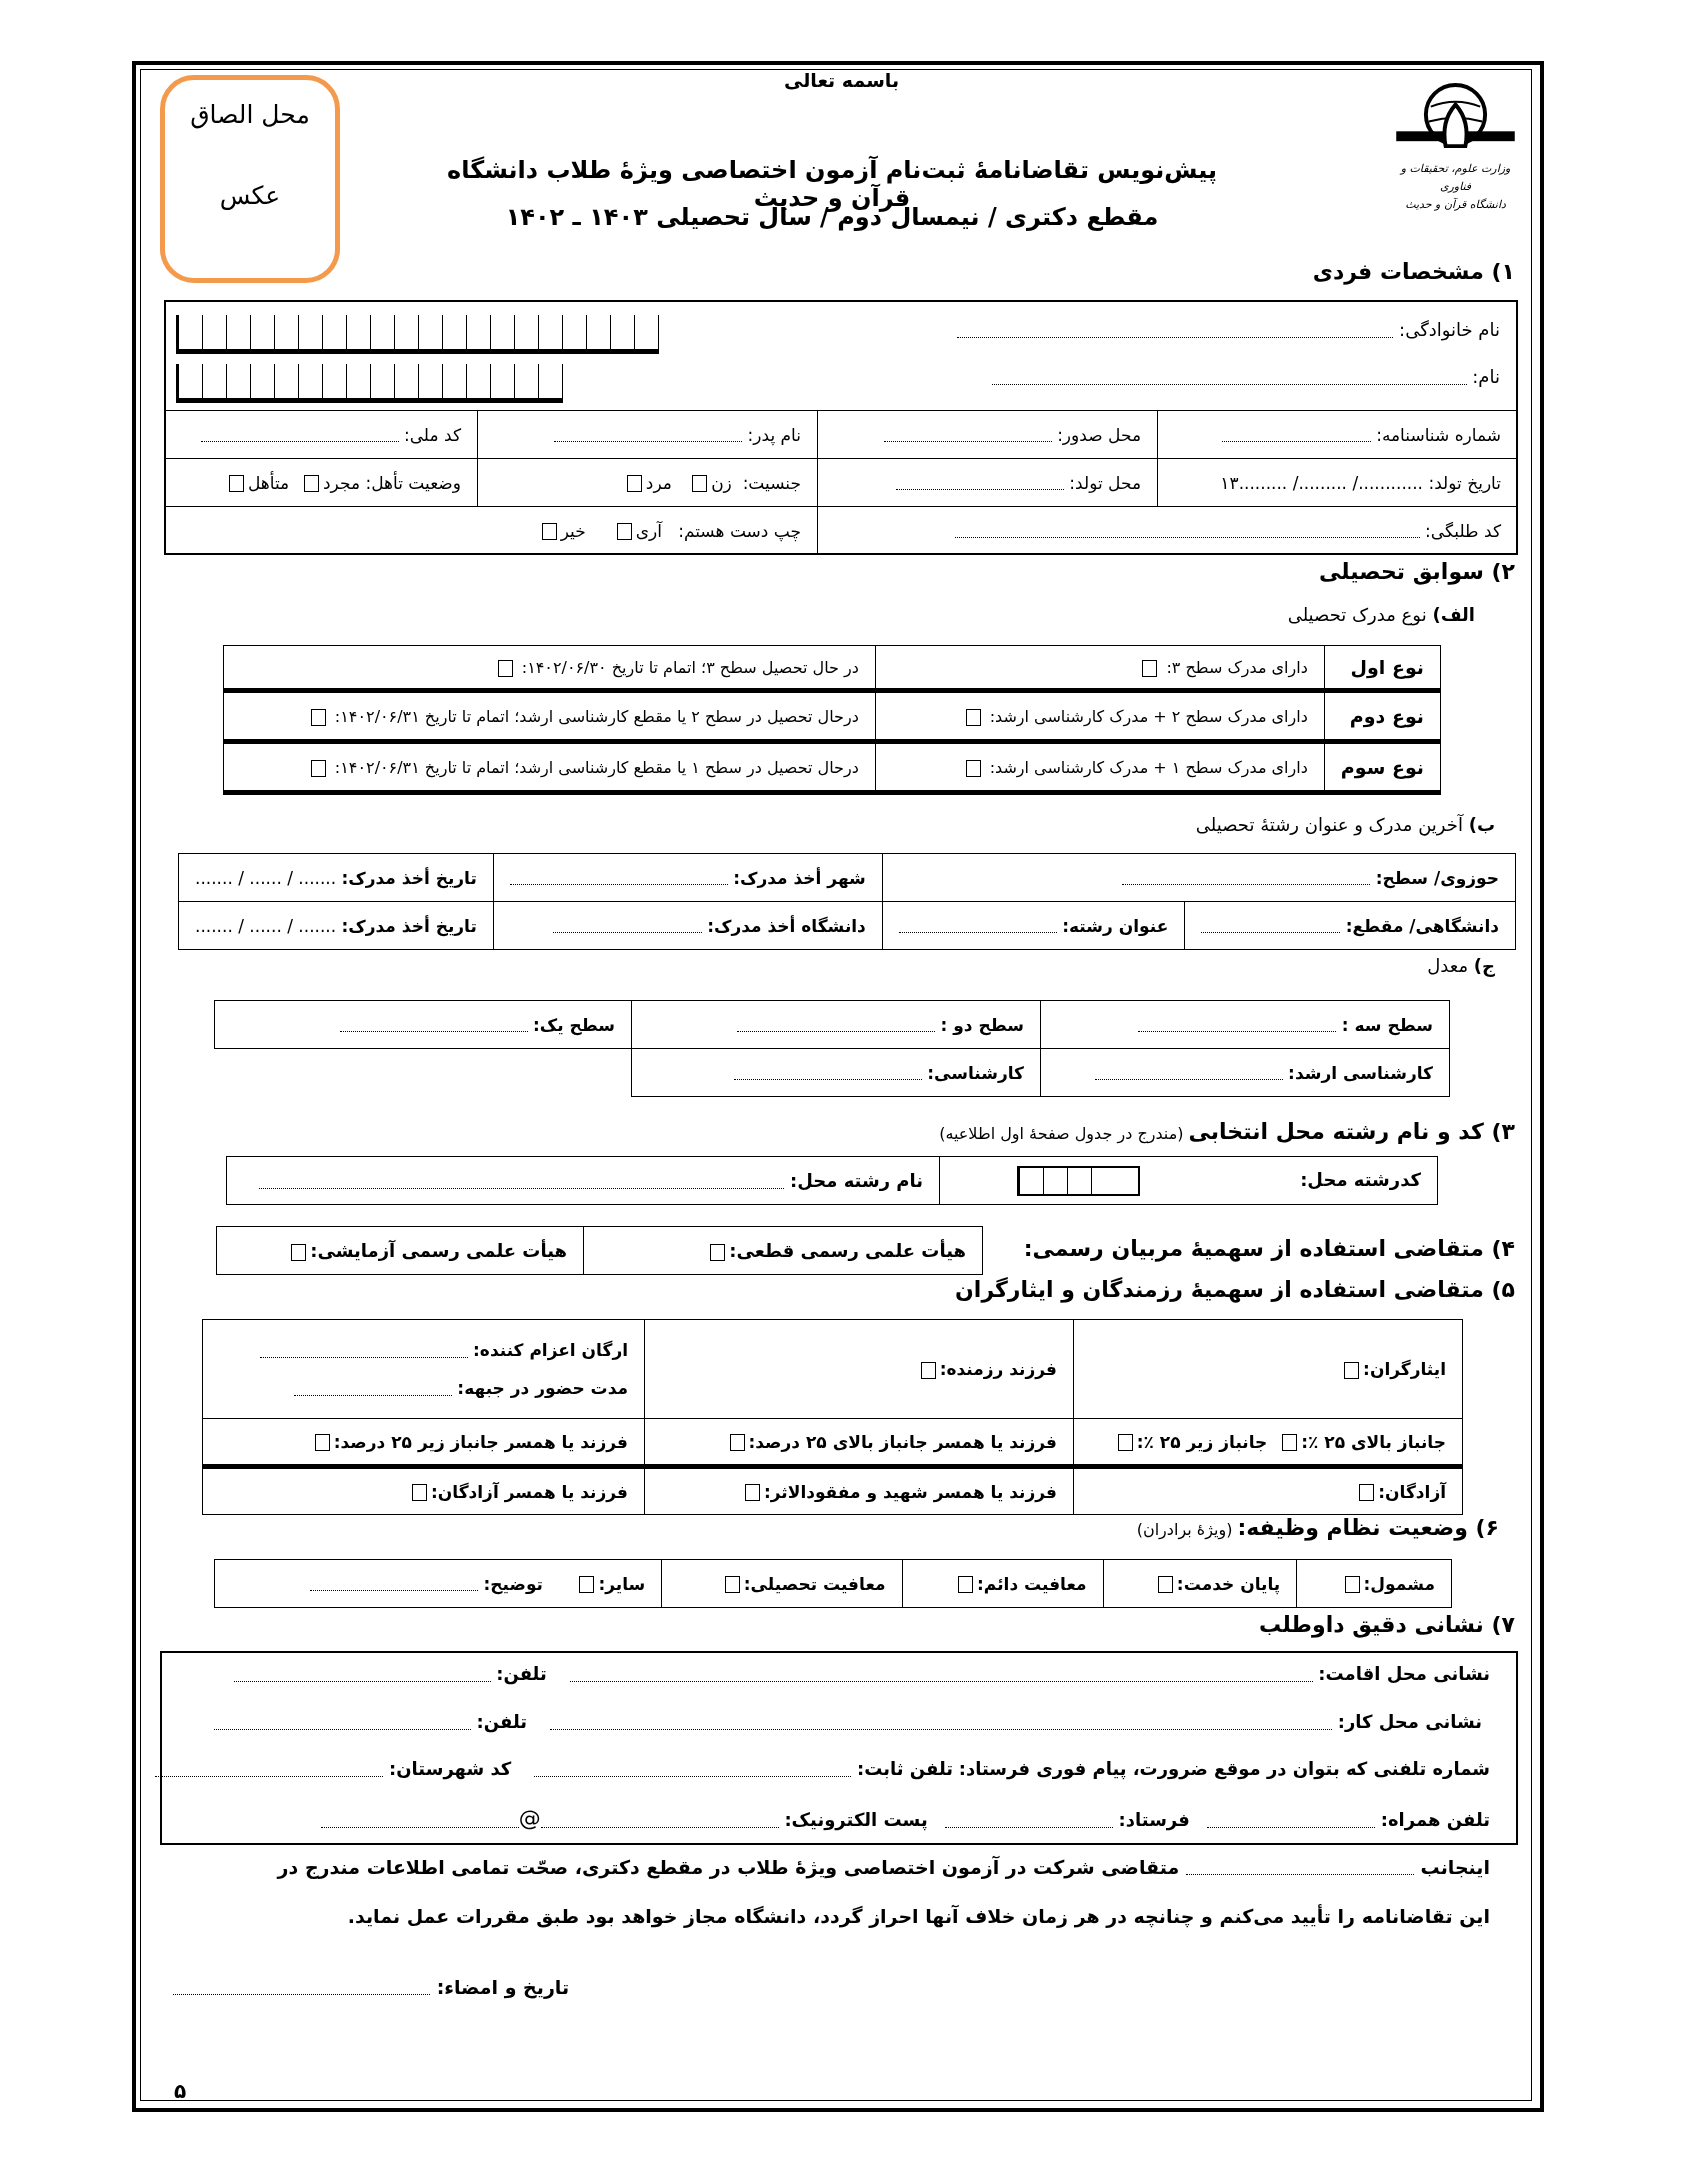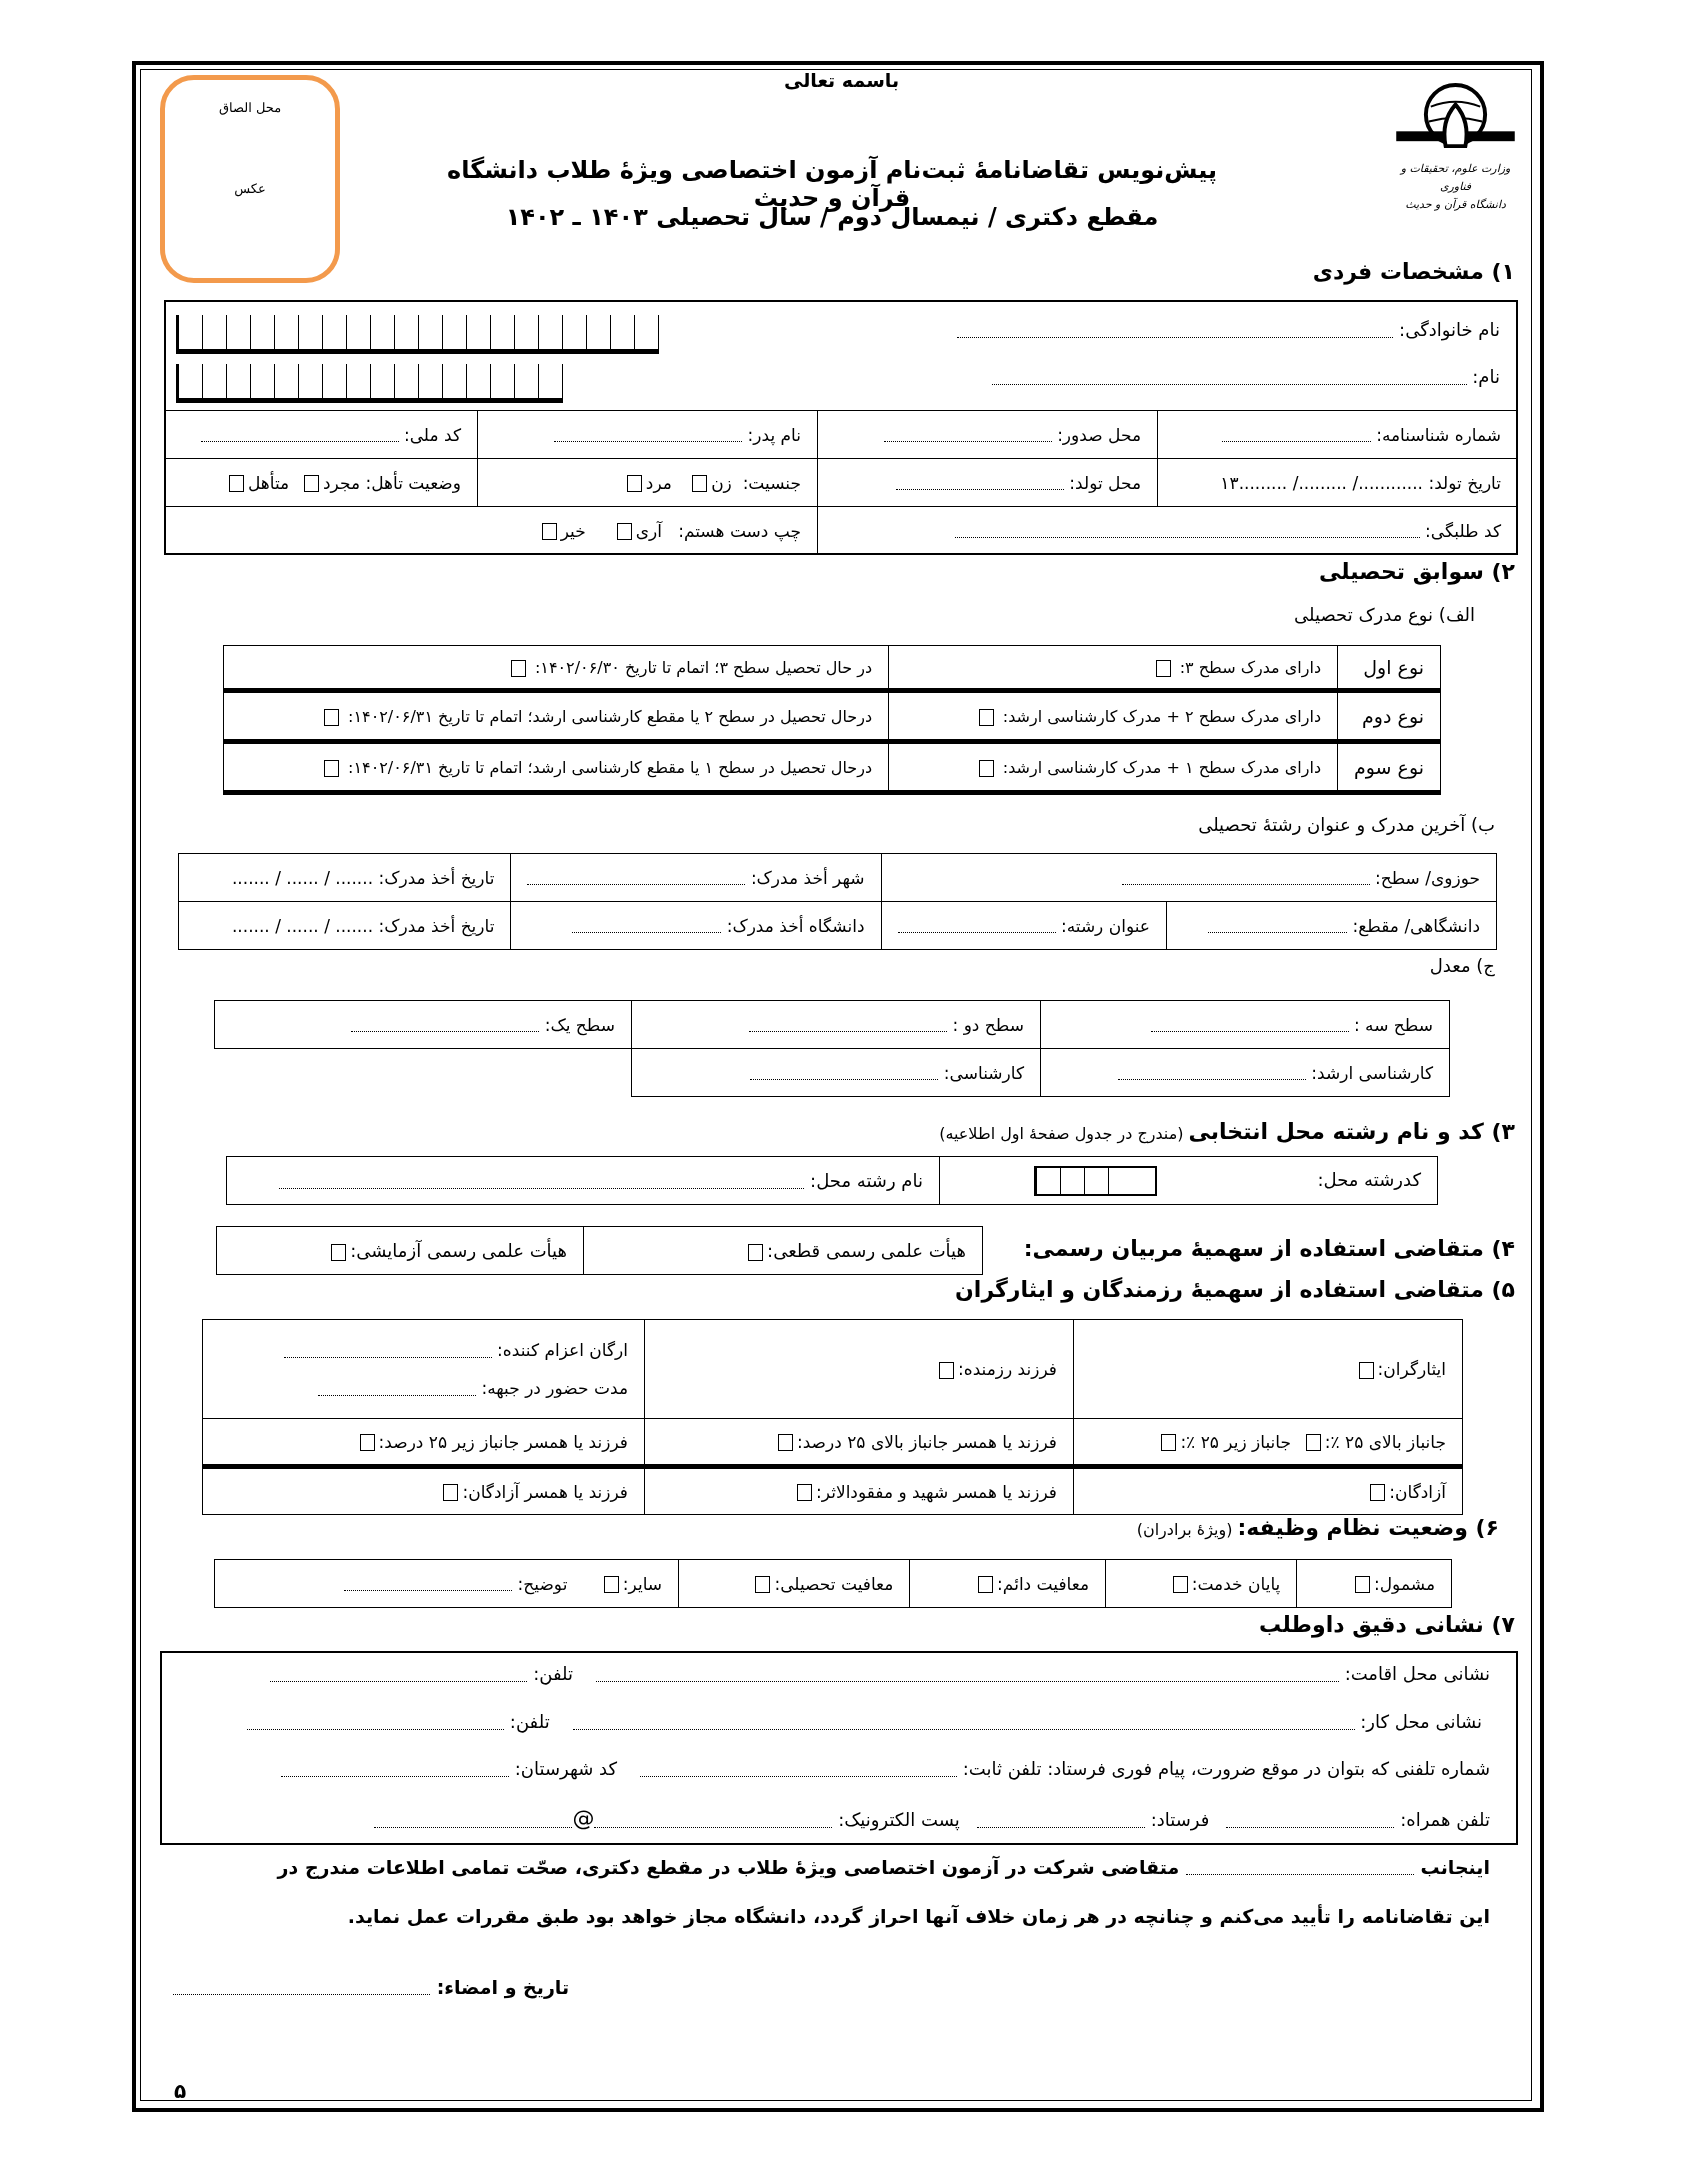--- a/index.html
+++ b/index.html
@@ -3,34 +3,34 @@
 <meta charset="utf-8">
 <style>
   html,body{margin:0;padding:0;background:#fff;}
   body{width:1683px;height:2178px;position:relative;overflow:hidden;
        font-family:"DejaVu Sans","Liberation Sans",sans-serif;color:#000;}
   .abs{position:absolute;}
   .rtl{direction:rtl;}
   .frame-outer{left:132px;top:61px;width:1404px;height:2043px;border:4px solid #000;}
   .frame-inner{left:140px;top:69px;width:1390px;height:2030px;border:1.5px solid #000;}
   .photo{left:160px;top:75px;width:170px;height:198px;border:5px solid #f39a4c;border-radius:34px;}
-  .photo .t{position:absolute;width:100%;text-align:center;font-size:13px;font-family:"DejaVu Serif",serif;}
+  .photo .t{position:absolute;width:100%;text-align:center;font-size:25px;font-family:"DejaVu Serif",serif;}
   .logo{left:1386px;top:77px;width:139px;height:139px;text-align:center;}
   .logo .cap{font-family:"DejaVu Serif",serif;font-size:11px;font-style:italic;line-height:18px;}
   .bismillah{left:693px;top:69px;width:297px;text-align:center;font-size:19px;font-weight:bold;}
   .title{left:416px;width:832px;text-align:center;font-weight:bold;font-size:24px;}
   .h{font-weight:bold;font-size:22px;}
   .sh{font-size:18px;}
   .box{border:2.5px solid #000;box-sizing:border-box;}
   table.f{border-collapse:collapse;position:absolute;direction:rtl;font-size:17px;}
   table.f td{border:1.5px solid #000;padding:4px 16px;vertical-align:middle;white-space:nowrap;}
   .thickb{border-bottom:5px solid #000 !important;}
   .dots{display:inline-block;border-bottom:1.5px dotted #000;height:12px;vertical-align:middle;}
   .cb{display:inline-block;width:13px;height:15px;border:1.5px solid #000;vertical-align:middle;margin:0 4px;}
-  .bold{font-weight:normal;}
+  .bold{font-weight:bold;}
   .combs{position:absolute;display:flex;border-bottom:5px solid #000;border-left:3px solid #000;}
   .combs span{display:block;width:23px;height:34px;border-right:1.5px solid #000;}
   .code-cells{display:inline-flex;border:2px solid #000;vertical-align:middle;}
   .code-cells span{display:block;width:23px;height:26px;border-left:1.5px solid #000;}
   .code-cells span:first-child{border-left:none;}
   .line{position:absolute;direction:rtl;font-size:18px;white-space:nowrap;}
   .para{position:absolute;direction:rtl;font-size:19px;font-weight:bold;white-space:nowrap;}
 </style>
 </head>
 <body>

